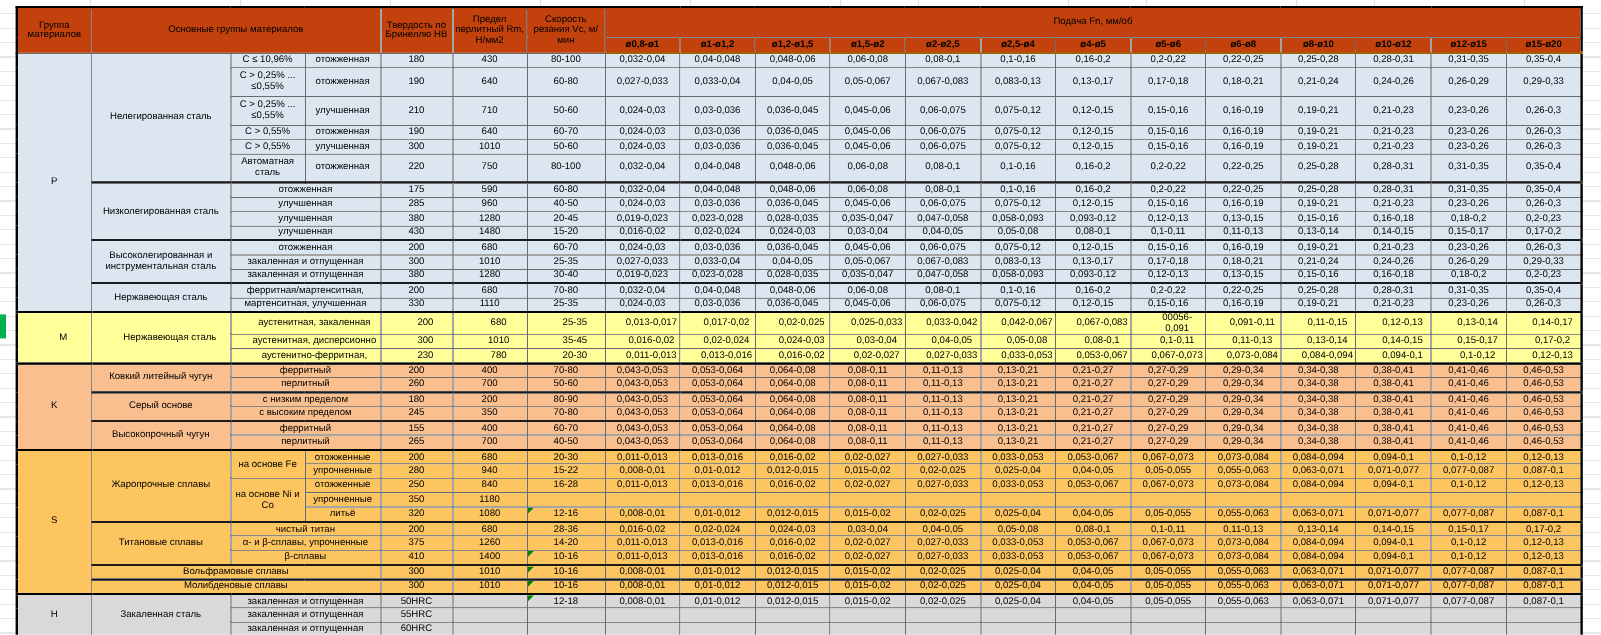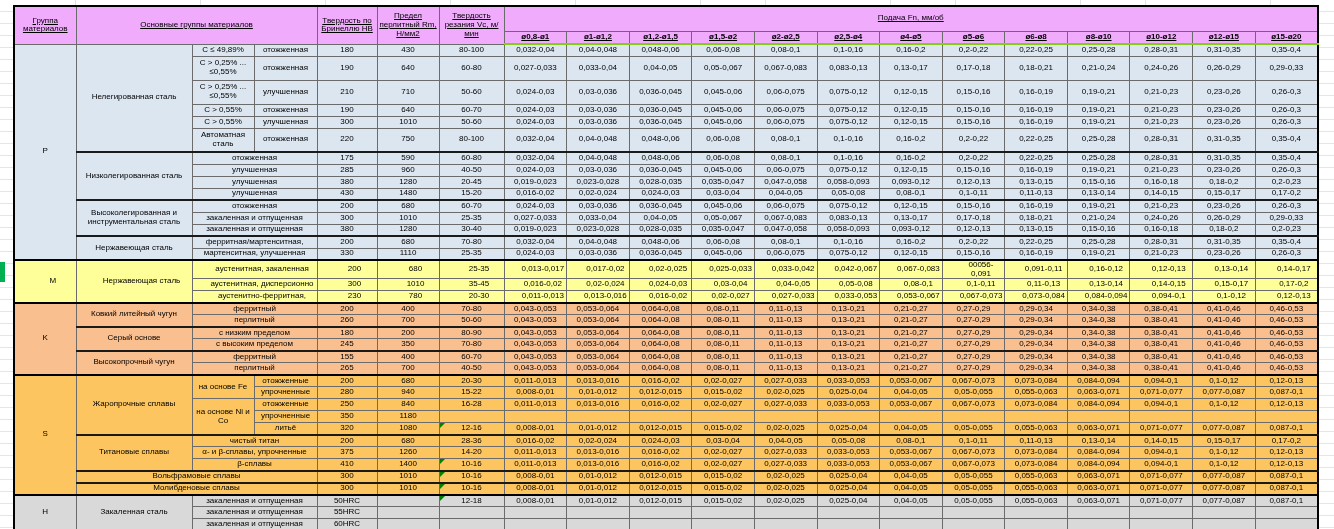--- a/index.html
+++ b/index.html
@@ -25,22 +25,22 @@
     border:1px solid #6b6b6b;
     font-size:8px;line-height:1.08;
     text-align:center;vertical-align:middle;
     padding:0 1px;overflow:hidden;
     color:#000;font-weight:400;
     position:relative;
     background:#fff;
   }
   thead tr.h1{height:25px;}
   thead tr.h2{height:13px;}
-  thead th{background:#f0abfc;text-decoration:underline;}
-  thead tr.h2 th{font-weight:700;border-bottom:2px solid #84cc16;}
+  thead th{background:#c2410c;}
+  thead tr.h2 th{font-weight:700;border-bottom:2px solid #a16207;}
   tbody tr{height:12px;}
   tbody tr.tall{height:24px;}
   tr.gs td{border-top:2px solid #000;}
   tr.ss td{border-top:2px solid #1a1a1a;}
   tr.p td{background:var(--p);}
   tr.m td{background:var(--m);padding-left:16px;}
   tr.k td{background:var(--k);}
   tr.s td{background:var(--s);}
   tr.h td{background:var(--h);}
   td.flag::before{
@@ -90,21 +90,21 @@
         <col style="width: 62.6px;">
         <col style="width: 62.6px;">
         <col style="width: 62.6px;">
       </colgroup>
     <thead>
       <tr class="h1">
         <th rowspan="2">Группа материалов</th>
         <th rowspan="2" colspan="3">Основные группы материалов</th>
         <th rowspan="2">Твердость по Бринеллю HB</th>
         <th rowspan="2">Предел перлитный Rm, Н/мм2</th>
-        <th rowspan="2">Твердость резания Vc, м/мин</th>
+        <th rowspan="2">Скорость резания Vc, м/мин</th>
         <th colspan="13">Подача Fn, мм/об</th>
       </tr>
       <tr class="h2" id="feed-cols-row">
           <th>ø0,8-ø1</th>
           <th>ø1-ø1,2</th>
           <th>ø1,2-ø1,5</th>
           <th>ø1,5-ø2</th>
           <th>ø2-ø2,5</th>
           <th>ø2,5-ø4</th>
           <th>ø4-ø5</th>
@@ -113,21 +113,21 @@
           <th>ø8-ø10</th>
           <th>ø10-ø12</th>
           <th>ø12-ø15</th>
           <th>ø15-ø20</th>
         </tr>
     </thead>
     <tbody id="tbody">
         <tr class="p">
           <td rowspan="15">P</td>
           <td rowspan="6">Нелегированная сталь</td>
-          <td>C ≤ 49,89%</td>
+          <td>C ≤ 10,96%</td>
           <td>отожженная</td>
           <td>180</td>
           <td>430</td>
           <td>80-100</td>
           <td>0,032-0,04</td>
           <td>0,04-0,048</td>
           <td>0,048-0,06</td>
           <td>0,06-0,08</td>
           <td>0,08-0,1</td>
           <td>0,1-0,16</td>
@@ -422,21 +422,21 @@
           <td>25-35</td>
           <td>0,013-0,017</td>
           <td>0,017-0,02</td>
           <td>0,02-0,025</td>
           <td>0,025-0,033</td>
           <td>0,033-0,042</td>
           <td>0,042-0,067</td>
           <td>0,067-0,083</td>
           <td>00056-0,091</td>
           <td>0,091-0,11</td>
-          <td>0,16-0,12</td>
+          <td>0,11-0,15</td>
           <td>0,12-0,13</td>
           <td>0,13-0,14</td>
           <td>0,14-0,17</td>
         </tr>
         <tr class="m">
           <td colspan="2">аустенитная, дисперсионно</td>
           <td>300</td>
           <td>1010</td>
           <td>35-45</td>
           <td>0,016-0,02</td>

